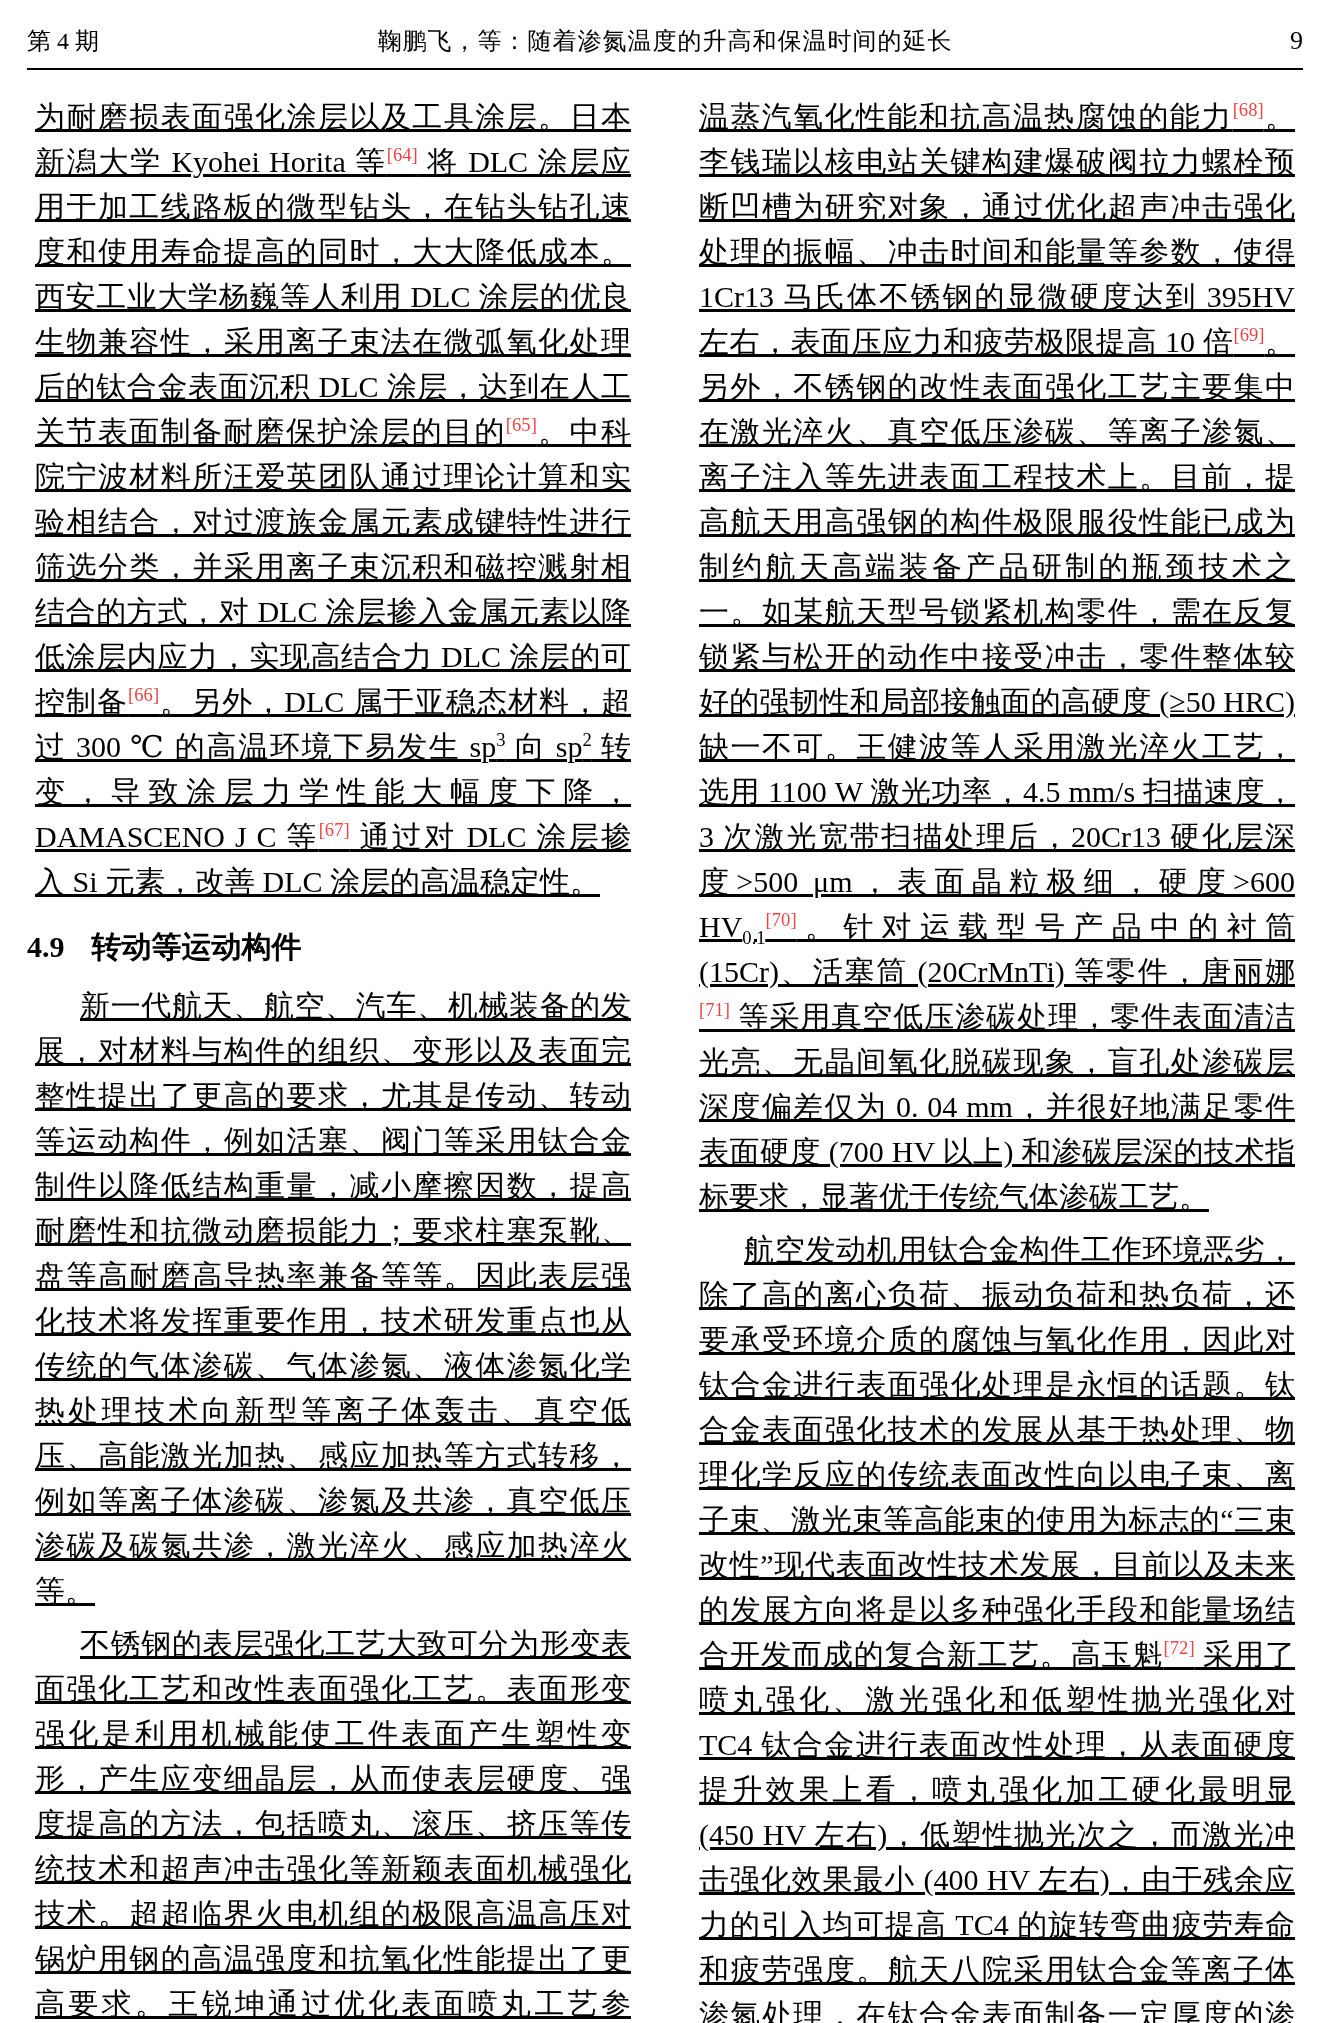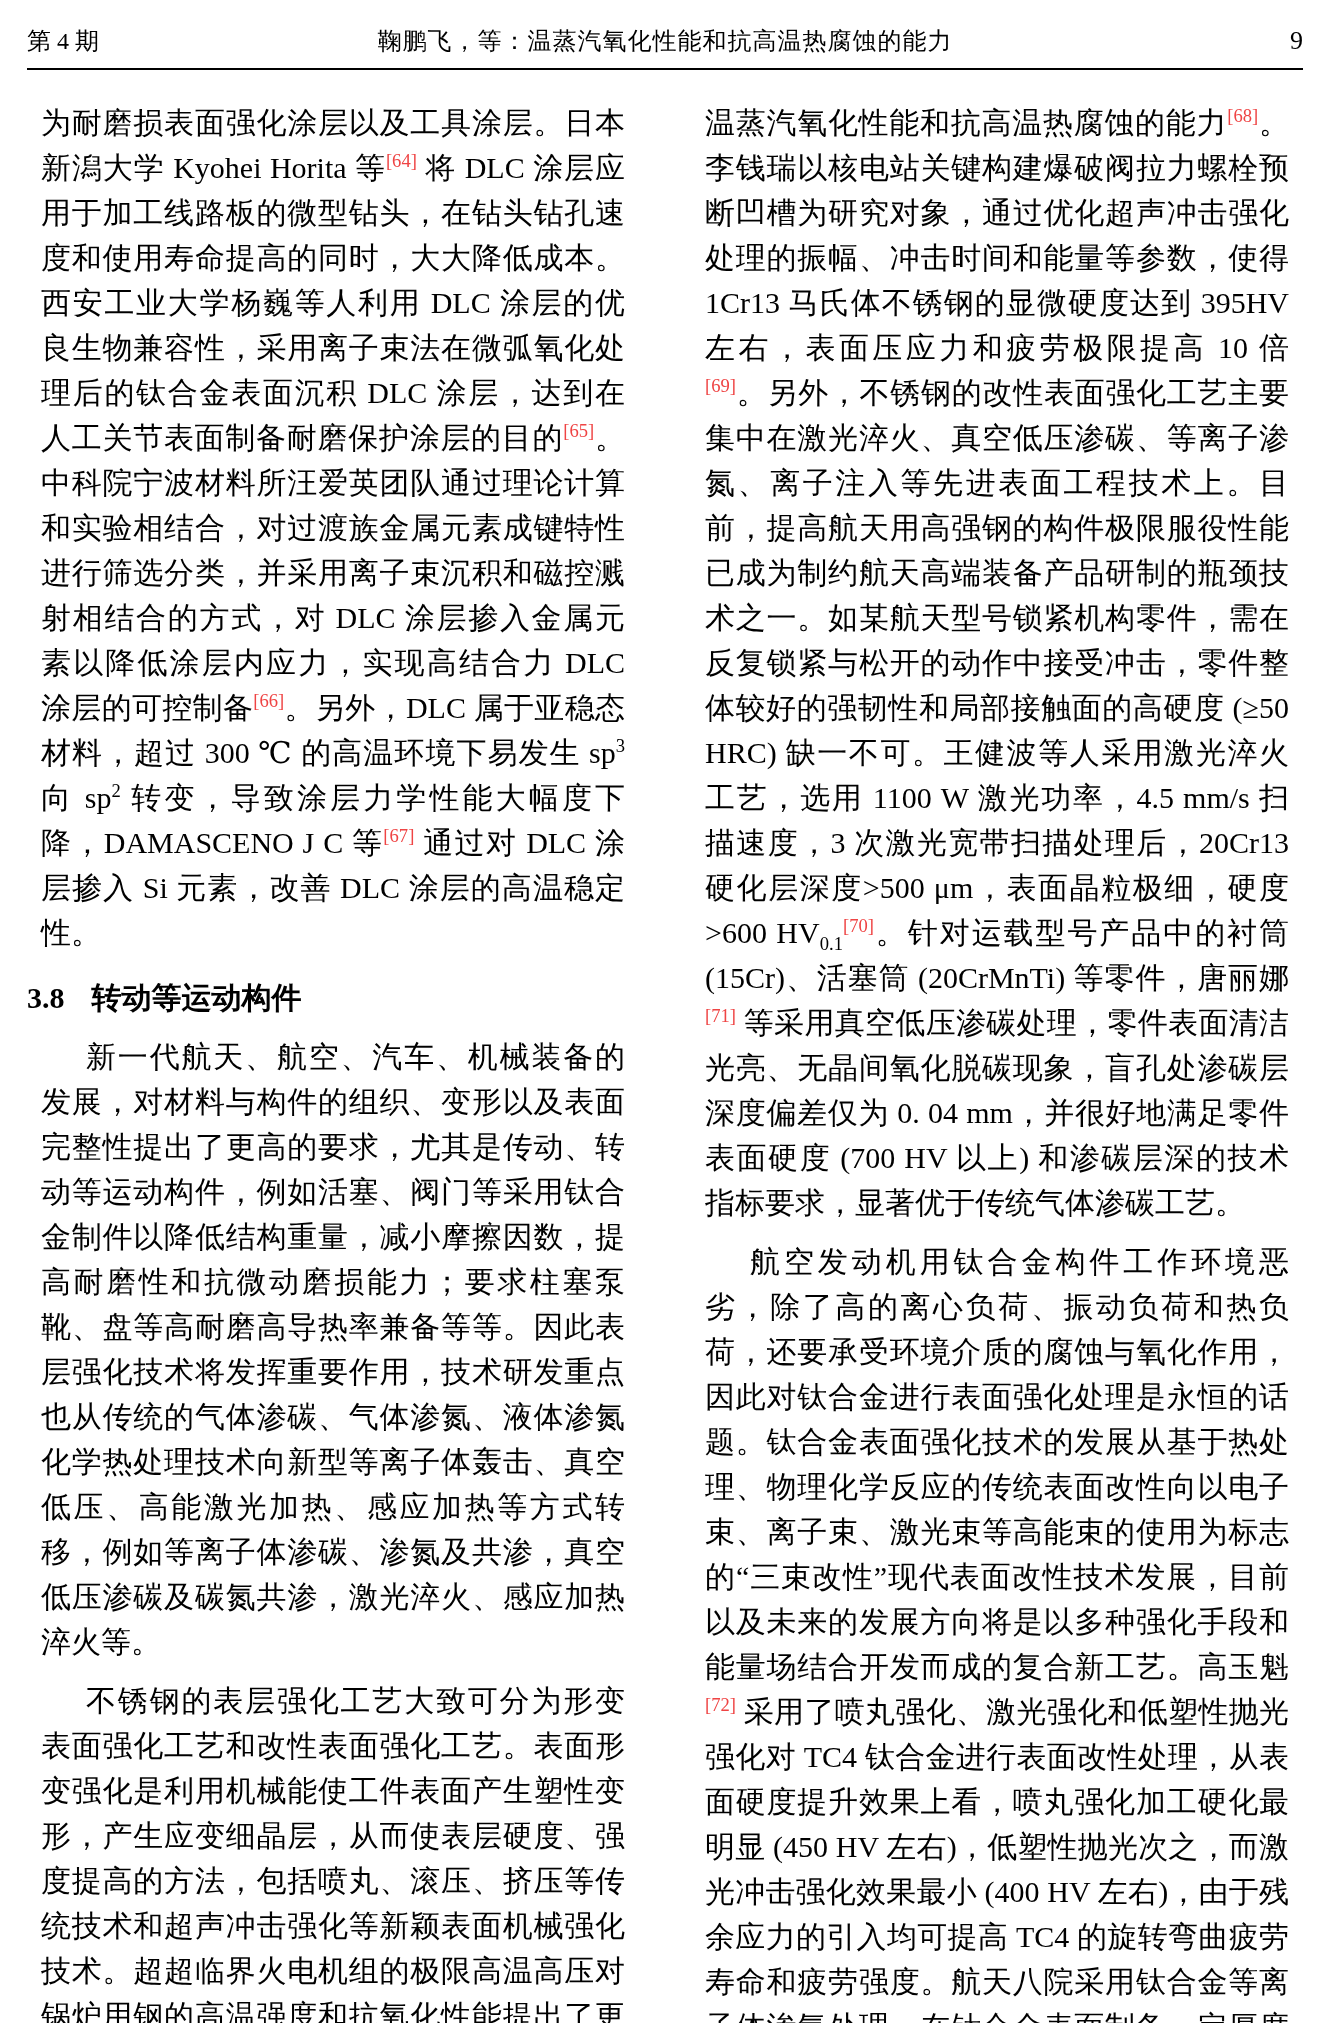--- a/index.html
+++ b/index.html
@@ -51,21 +51,22 @@
     margin-top: 16px;
   }
   .column {
     width: 612px;
     font-size: 30px;
     line-height: 45px;
     text-align: justify;
     text-justify: inter-ideograph;
   }
   .para {
-    margin: 14px;
+    margin: 8px;
+    text-decoration: underline;
   }
   .para.indent {
     text-indent: 1.5em;
   }
   .section-heading {
     margin: 20px 0 14px 0;
     font-size: 30px;
     line-height: 45px;
     font-weight: bold;
   }
@@ -87,28 +88,28 @@
   sup.sup, sub.sub {
     color: #000;
   }
 </style>
 </head>
 <body>
 
 <div class="page">
   <div class="page-header">
     <span class="issue">第 4 期</span>
-    <span class="running-title">鞠鹏飞，等：温蒸汽氧化性能和抗高温热腐蚀的能力</span>
+    <span class="running-title">鞠鹏飞，等：随着渗氮温度的升高和保温时间的延长</span>
     <span class="pageno">9</span>
   </div>
   <hr class="header-rule">
   <div class="columns">
     <div class="column">
         <p class="para"><span>为耐磨损表面强化涂层以及工具涂层。日本新潟大学 Kyohei Horita 等</span><sup class="ref">[64]</sup><span> 将 DLC 涂层应用于加工线路板的微型钻头，在钻头钻孔速度和使用寿命提高的同时，大大降低成本。西安工业大学杨巍等人利用 DLC 涂层的优良生物兼容性，采用离子束法在微弧氧化处理后的钛合金表面沉积 DLC 涂层，达到在人工关节表面制备耐磨保护涂层的目的</span><sup class="ref">[65]</sup><span>。中科院宁波材料所汪爱英团队通过理论计算和实验相结合，对过渡族金属元素成键特性进行筛选分类，并采用离子束沉积和磁控溅射相结合的方式，对 DLC 涂层掺入金属元素以降低涂层内应力，实现高结合力 DLC 涂层的可控制备</span><sup class="ref">[66]</sup><span>。另外，DLC 属于亚稳态材料，超过 300 ℃ 的高温环境下易发生 sp</span><sup class="sup">3</sup><span> 向 sp</span><sup class="sup">2</sup><span> 转变，导致涂层力学性能大幅度下降，DAMASCENO J C 等</span><sup class="ref">[67]</sup><span> 通过对 DLC 涂层掺入 Si 元素，改善 DLC 涂层的高温稳定性。</span></p>
-        <h2 class="section-heading"><span class="sec-num">3.8</span><span class="sec-title">转动等运动构件</span></h2>
+        <h2 class="section-heading"><span class="sec-num">4.9</span><span class="sec-title">转动等运动构件</span></h2>
         <p class="para indent"><span>新一代航天、航空、汽车、机械装备的发展，对材料与构件的组织、变形以及表面完整性提出了更高的要求，尤其是传动、转动等运动构件，例如活塞、阀门等采用钛合金制件以降低结构重量，减小摩擦因数，提高耐磨性和抗微动磨损能力；要求柱塞泵靴、盘等高耐磨高导热率兼备等等。因此表层强化技术将发挥重要作用，技术研发重点也从传统的气体渗碳、气体渗氮、液体渗氮化学热处理技术向新型等离子体轰击、真空低压、高能激光加热、感应加热等方式转移，例如等离子体渗碳、渗氮及共渗，真空低压渗碳及碳氮共渗，激光淬火、感应加热淬火等。</span></p>
         <p class="para indent"><span>不锈钢的表层强化工艺大致可分为形变表面强化工艺和改性表面强化工艺。表面形变强化是利用机械能使工件表面产生塑性变形，产生应变细晶层，从而使表层硬度、强度提高的方法，包括喷丸、滚压、挤压等传统技术和超声冲击强化等新颖表面机械强化技术。超超临界火电机组的极限高温高压对锅炉用钢的高温强度和抗氧化性能提出了更高要求。王锐坤通过优化表面喷丸工艺参数，可成功在 Super304H 奥氏体不锈钢表面实现纳米晶化。0.5 MPa/3~20 min 喷丸处理后 Super304H 钢表层硬度值均是未处理试样硬度的 2~3 倍，在 404~554 HV 左右，极大地提高其抗高</span></p>
       </div>
     <div class="column">
         <p class="para"><span>温蒸汽氧化性能和抗高温热腐蚀的能力</span><sup class="ref">[68]</sup><span>。李钱瑞以核电站关键构建爆破阀拉力螺栓预断凹槽为研究对象，通过优化超声冲击强化处理的振幅、冲击时间和能量等参数，使得 1Cr13 马氏体不锈钢的显微硬度达到 395HV 左右，表面压应力和疲劳极限提高 10 倍</span><sup class="ref">[69]</sup><span>。另外，不锈钢的改性表面强化工艺主要集中在激光淬火、真空低压渗碳、等离子渗氮、离子注入等先进表面工程技术上。目前，提高航天用高强钢的构件极限服役性能已成为制约航天高端装备产品研制的瓶颈技术之一。如某航天型号锁紧机构零件，需在反复锁紧与松开的动作中接受冲击，零件整体较好的强韧性和局部接触面的高硬度 (≥50 HRC) 缺一不可。王健波等人采用激光淬火工艺，选用 1100 W 激光功率，4.5 mm/s 扫描速度，3 次激光宽带扫描处理后，20Cr13 硬化层深度&gt;500 μm，表面晶粒极细，硬度&gt;600 HV</span><sub class="sub">0.1</sub><sup class="ref">[70]</sup><span>。针对运载型号产品中的衬筒 (15Cr)、活塞筒 (20CrMnTi) 等零件，唐丽娜</span><sup class="ref">[71]</sup><span> 等采用真空低压渗碳处理，零件表面清洁光亮、无晶间氧化脱碳现象，盲孔处渗碳层深度偏差仅为 0. 04 mm，并很好地满足零件表面硬度 (700 HV 以上) 和渗碳层深的技术指标要求，显著优于传统气体渗碳工艺。</span></p>
         <p class="para indent"><span>航空发动机用钛合金构件工作环境恶劣，除了高的离心负荷、振动负荷和热负荷，还要承受环境介质的腐蚀与氧化作用，因此对钛合金进行表面强化处理是永恒的话题。钛合金表面强化技术的发展从基于热处理、物理化学反应的传统表面改性向以电子束、离子束、激光束等高能束的使用为标志的“三束改性”现代表面改性技术发展，目前以及未来的发展方向将是以多种强化手段和能量场结合开发而成的复合新工艺。高玉魁</span><sup class="ref">[72]</sup><span> 采用了喷丸强化、激光强化和低塑性抛光强化对 TC4 钛合金进行表面改性处理，从表面硬度提升效果上看，喷丸强化加工硬化最明显 (450 HV 左右)，低塑性抛光次之，而激光冲击强化效果最小 (400 HV 左右)，由于残余应力的引入均可提高 TC4 的旋转弯曲疲劳寿命和疲劳强度。航天八院采用钛合金等离子体渗氮处理，在钛合金表面制备一定厚度的渗氮层，白亮层由金黄色 TiN 和 Ti</span><sub class="sub">2</sub><span>N 相组成，随着渗氮温度的升高和保温时间的延长，Ti</span></p>
       </div>
   </div>
 </div>
 

